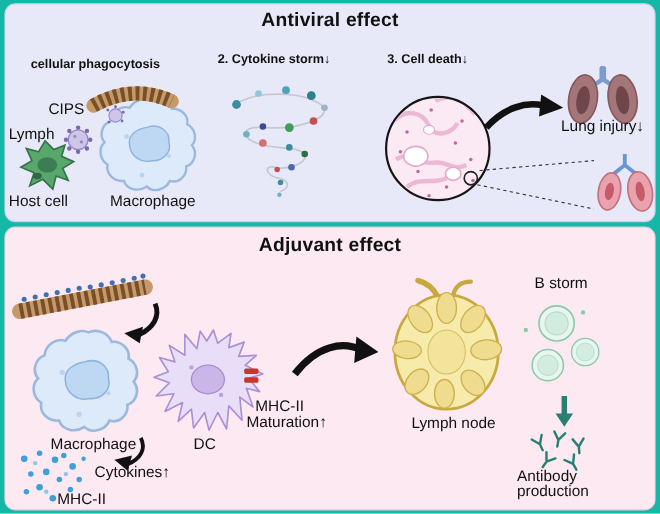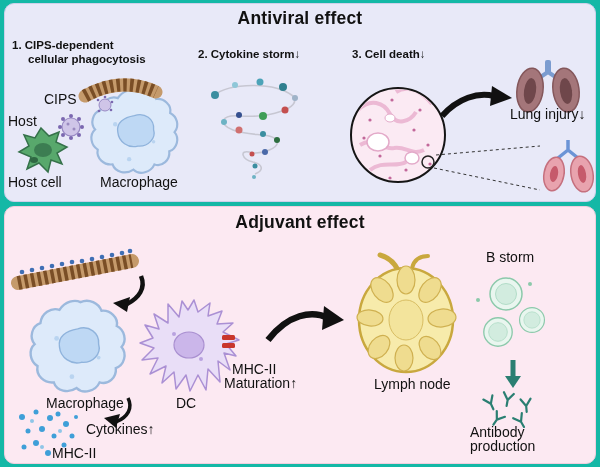--- a/index.html
+++ b/index.html
@@ -38,21 +38,21 @@
         <path d="M0,8 L0,2 M0,2 L-5,-5 M0,2 L5,-5" stroke="#2a7f72" stroke-width="2.2" fill="none" stroke-linecap="round"></path>
       </g>
     </defs>
   </svg>
 
   <div class="panel panel-antiviral"></div>
 
   <div class="title" style="top:8px">Antiviral effect</div>
 
   <div class="item" style="left:12px;top:38px">
-    <span>1.  CIPS-dependent</span><br>
+    <br>
     <span class="indent">cellular phagocytosis</span>
   </div>
   <div class="item" style="left:198px;top:47px">2. Cytokine storm↓</div>
   <div class="item" style="left:352px;top:47px">3. Cell death↓</div>
 
   <svg class="abs" style="left:5px;top:72px" width="185" height="122" viewBox="0 0 185 122">
     <use href="#macrophage" x="84" y="14" width="96" height="94"></use>
     <path d="M80,24 Q116,4 151,20" fill="none" stroke="#c59a6b" stroke-width="13" stroke-linecap="round"></path>
     <path d="M80,24 Q116,4 151,20" fill="none" stroke="#7a4e26" stroke-width="13" stroke-dasharray="3.5,3.2"></path>
     <g>
@@ -75,21 +75,21 @@
       <circle cx="55" cy="55" r="2" fill="#7b68b0"></circle>
         <circle cx="58" cy="47" r="2" fill="#7b68b0"></circle>
       <circle cx="66" cy="44" r="2" fill="#7b68b0"></circle>
         <circle cx="74" cy="47" r="2" fill="#7b68b0"></circle>
       <circle cx="63" cy="52" r="1.5" fill="#9a8ac0"></circle>
         <circle cx="69" cy="57" r="1.5" fill="#9a8ac0"></circle>
     </g>
   </svg>
 
   <div class="label" style="left:44px;top:93px">CIPS</div>
-  <div class="label" style="left:8px;top:115px">Host</div>
+  <div class="label" style="left:8px;top:115px">Lymph</div>
   <div class="label" style="left:8px;top:176px">Host cell</div>
   <div class="label" style="left:100px;top:176px">Macrophage</div>
 
   <svg class="abs" style="left:205px;top:78px" width="105" height="115" viewBox="0 0 105 115">
     <path d="M8,18 C25,4 70,4 88,18 C98,30 64,40 36,38 C16,36 12,46 28,52 C46,59 68,54 72,63 C75,71 54,77 44,74 C35,72 36,81 48,84 C57,86 60,92 50,96" fill="none" stroke="#c7c7d2" stroke-width="1.6"></path>
     <circle cx="10" cy="17" r="4" fill="#3b8ea0"></circle>
       <circle cx="30" cy="7" r="3" fill="#8fc7d8"></circle>
     <circle cx="55" cy="4" r="3.5" fill="#4ca3b8"></circle>
       <circle cx="78" cy="9" r="4" fill="#2f7f8f"></circle>
     <circle cx="90" cy="20" r="3" fill="#9fb3c8"></circle>

